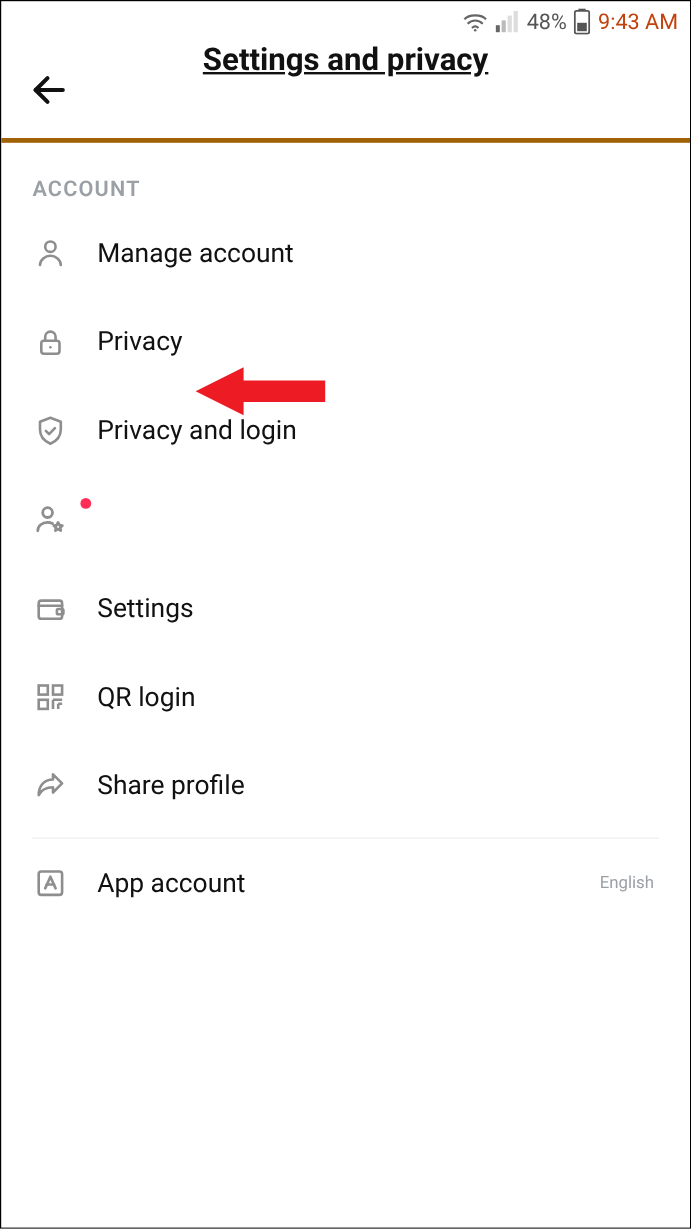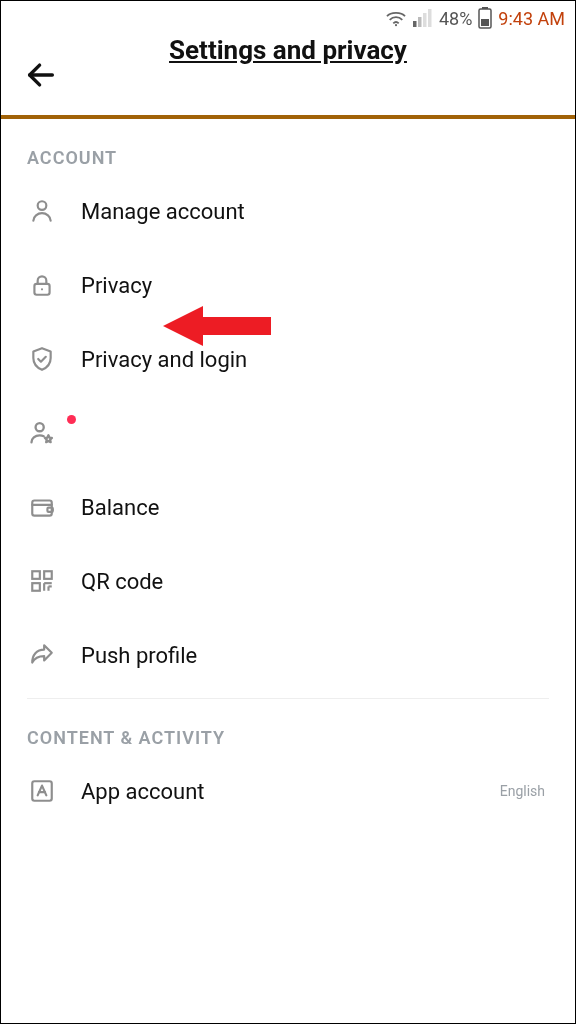--- a/index.html
+++ b/index.html
@@ -116,50 +116,49 @@
     </div>
 
     <div class="row">
       <span class="icon">
         <svg width="26" height="26" viewBox="0 0 24 24" fill="none" stroke="#8e8e8e" stroke-width="2" stroke-linecap="round">
           <rect x="3" y="6" width="18" height="14" rx="2"></rect>
           <line x1="3" y1="10" x2="21" y2="10"></line>
           <rect x="17" y="12.5" width="5" height="4" rx="1"></rect>
         </svg>
       </span>
-      <span class="label">Balance</span>
+      <span class="label">Settings</span>
     </div>
 
     <div class="row">
       <span class="icon">
         <svg width="26" height="26" viewBox="0 0 24 24" fill="none" stroke="#8e8e8e" stroke-width="2">
           <rect x="3" y="3" width="7" height="7"></rect>
             <rect x="14" y="3" width="7" height="7"></rect>
           <rect x="3" y="14" width="7" height="7"></rect>
           <line x1="14" y1="14" x2="21" y2="14"></line>
             <line x1="14" y1="14" x2="14" y2="21"></line>
           <line x1="18" y1="17" x2="21" y2="17"></line>
             <line x1="18" y1="17" x2="18" y2="21"></line>
         </svg>
       </span>
-      <span class="label">QR code</span>
+      <span class="label">QR login</span>
     </div>
 
     <div class="row">
       <span class="icon">
         <svg width="26" height="26" viewBox="0 0 24 24" fill="none" stroke="#8e8e8e" stroke-width="2" stroke-linecap="round" stroke-linejoin="round">
           <path d="M14 3l7 7-7 7v-4c-5 0-9 2-11 6 0-7 4-12 11-12V3z"></path>
         </svg>
       </span>
-      <span class="label">Push profile</span>
+      <span class="label">Share profile</span>
     </div>
 
     <div class="divider"></div>
 
-    <div class="section-header">CONTENT &amp; ACTIVITY</div>
 
 
     <div class="row">
       <span class="icon">
         <svg width="26" height="26" viewBox="0 0 24 24" fill="none" stroke="#8e8e8e" stroke-width="2" stroke-linecap="round" stroke-linejoin="round">
           <rect x="3" y="3" width="18" height="18" rx="2"></rect>
           <path d="M8 16l4-9 4 9"></path>
             <line x1="9.2" y1="13" x2="14.8" y2="13"></line>
         </svg>
       </span>

